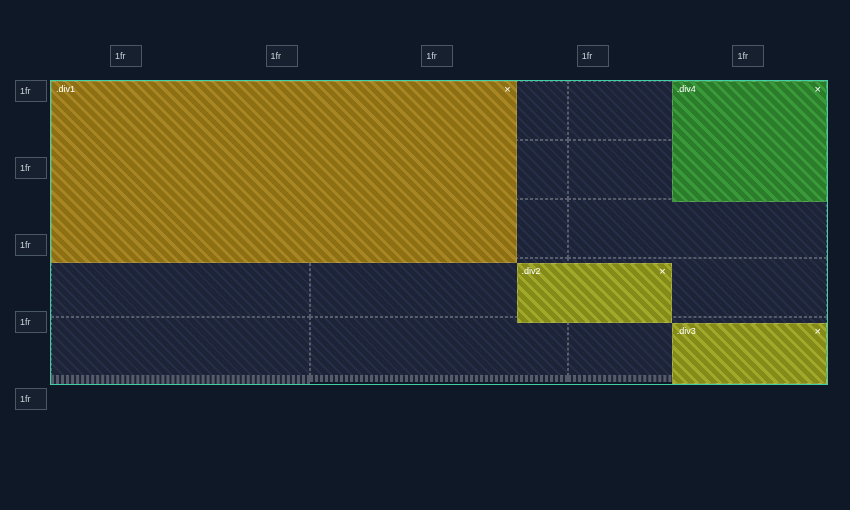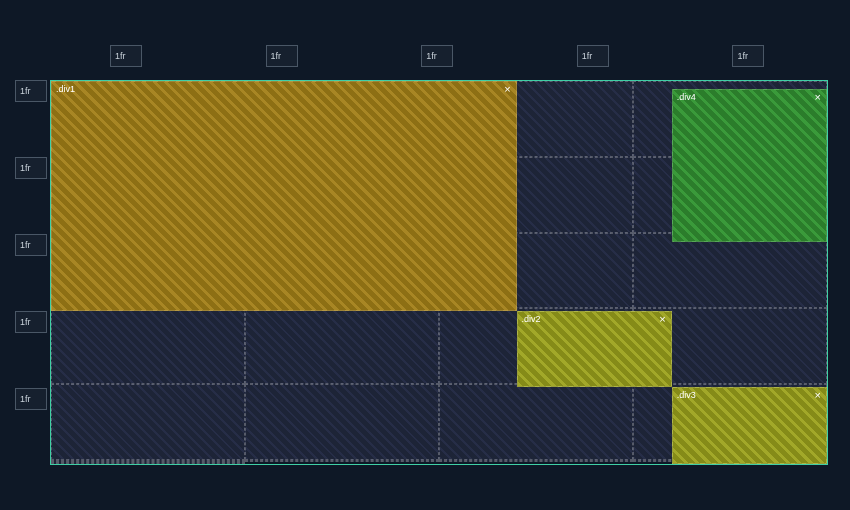--- a/index.html
+++ b/index.html
@@ -6,34 +6,34 @@
   *{box-sizing:border-box}
   .app{position:relative;width:850px;height:510px}
   
   .row-labels{position:absolute;left:15px;top:80px;width:32px}
   .row-label{width:32px;height:22px;border:1px solid #4a5766;background:#16202e;color:#c9d2da;font-size:9px;line-height:20px;padding-left:4px;margin-bottom:55px;cursor:pointer}
   
   .col-labels{position:absolute;top:45px;left:50px;width:778px;display:flex}
   .col-label{flex:1;display:flex;justify-content:flex-start}
   .col-label span{display:inline-block;width:32px;height:22px;border:1px solid #4a5766;background:#16202e;color:#c9d2da;font-size:9px;line-height:20px;padding-left:4px;margin-left:60px;cursor:pointer}
   
-  .grid{position:absolute;left:50px;top:80px;width:778px;height:385px;border:1px solid #3fd0a6;display:grid;grid-template-columns:repeat(4,1fr);grid-template-rows:repeat(5,1fr)}
+  .grid{position:absolute;left:50px;top:80px;width:778px;height:305px;border:1px solid #3fd0a6;display:grid;grid-template-columns:repeat(3,1fr);grid-template-rows:repeat(5,1fr)}
   .cell{border:0.5px dashed rgba(255,255,255,0.25);background-color:#1d2437;position:relative}
   .hatch-dark{background-image:repeating-linear-gradient(45deg,#262d47 0,#262d47 2px,#1d2437 2px,#1d2437 7px)}
   .area{position:absolute;z-index:2;border:1px solid rgba(255,255,255,0.15)}
   .area .name{position:absolute;top:2px;left:4px;font-size:9px;color:#fff;font-weight:500}
   .area .close{position:absolute;top:2px;right:5px;font-size:11px;color:#fff;cursor:pointer;line-height:10px}
   
   .div1{left:0;top:0;width:60%;height:60%;background-image:repeating-linear-gradient(45deg,#a88624 0,#a88624 3px,#8d6f14 3px,#8d6f14 8px)}
   
   .div2{left:60%;top:60%;width:20%;height:20%;background-image:repeating-linear-gradient(45deg,#a2a829 0,#a2a829 3px,#858b18 3px,#858b18 8px)}
   
   .div3{left:80%;top:80%;width:20%;height:20%;background-image:repeating-linear-gradient(45deg,#a2a829 0,#a2a829 3px,#858b18 3px,#858b18 8px)}
   
-  .div4{left:80%;top:8px;width:20%;height:40%;background-image:repeating-linear-gradient(45deg,#3a9a3a 0,#3a9a3a 3px,#2b7d2b 3px,#2b7d2b 8px)}
+  .div4{left:80%;top:0;width:20%;height:40%;background-image:repeating-linear-gradient(45deg,#3a9a3a 0,#3a9a3a 3px,#2b7d2b 3px,#2b7d2b 8px)}
   
 </style>
 </head>
 <body>
 
 <div class="app">
 
   <div class="col-labels">
     <div class="col-label">
         <span>1fr</span>

